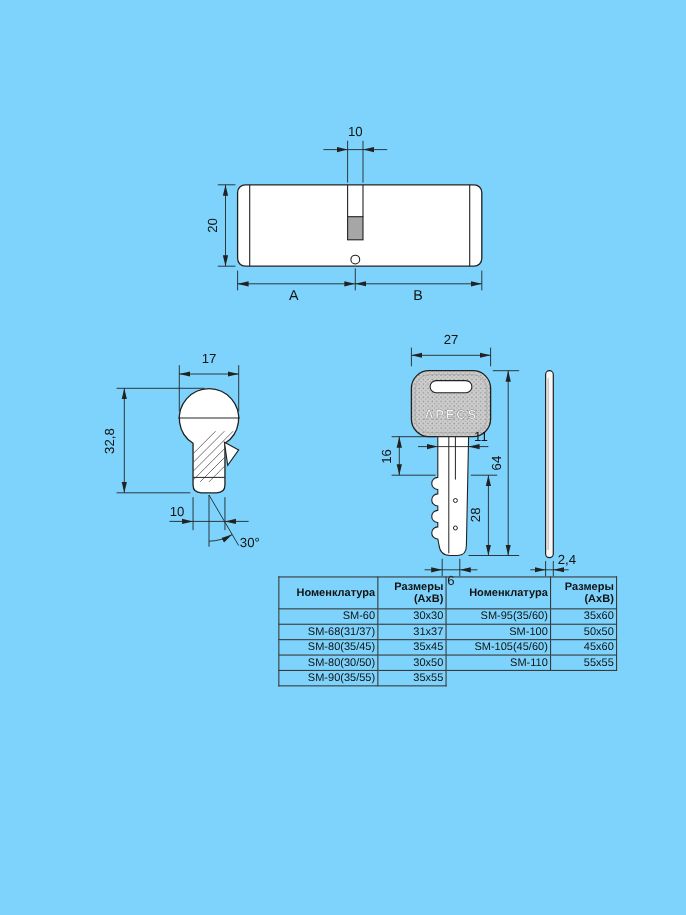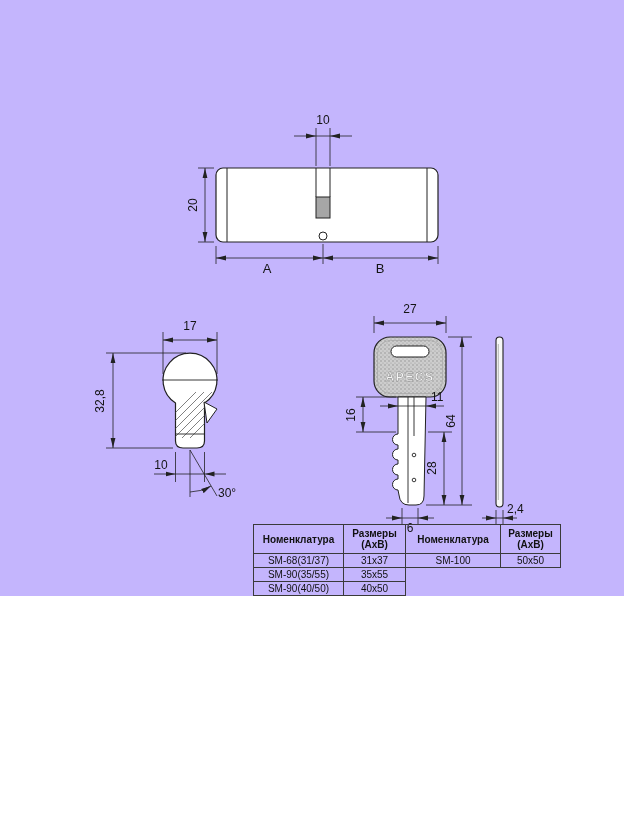--- a/index.html
+++ b/index.html
@@ -1,30 +1,30 @@
 <!DOCTYPE html>
 <html><head>
 <meta charset="utf-8">
 <style>
   html,body{margin:0;padding:0;background:#ffffff;}
   .canvas{
-    position:relative;width:624px;height:596px;background:#c4b5fd;
+    position:relative;width:624px;height:832px;background:#7dd3fc;
     font-family:"Liberation Sans",sans-serif;overflow:hidden;color:#111;
   }
   .drawing-svg{position:absolute;left:0;top:0;}
   svg text{font-family:"Liberation Sans",sans-serif;fill:#141414;stroke:none;}
   .dim{font-size:12px;}
   .dimBig{font-size:13px;}
   .brand{font-size:12px;font-weight:bold;letter-spacing:1.5px;fill:#f4f4f4;stroke:#777;stroke-width:0.35px;}
   .size-table{
     position:absolute;left:253px;top:524px;border-collapse:collapse;
     font-size:10px;color:#111;table-layout:fixed;
   }
   .size-table th,.size-table td{
-    border:1px solid #3a3a3a;padding:0 2px;text-align:center;
+    border:1px solid #3a3a3a;padding:0 2px;text-align:right;
     overflow:hidden;white-space:nowrap;
   }
   .size-table th{font-weight:bold;height:28px;line-height:11px;white-space:normal;}
   .size-table td{height:13px;line-height:12px;}
   .size-table td.empty{border:none;}
 </style>
 </head>
 <body>
 
 <div class="canvas">
@@ -180,33 +180,45 @@
   <thead>
     <tr>
       <th>Номенклатура</th>
       <th>Размеры (АхВ)</th>
       <th>Номенклатура</th>
       <th>Размеры (АхВ)</th>
     </tr>
   </thead>
   <tbody>
         <tr>
+          <td>SM-60</td>
+          <td>30x30</td>
+          <td>SM-95(35/60)</td>
+          <td>35x60</td>
+        </tr>
+        <tr>
           <td>SM-68(31/37)</td>
           <td>31x37</td>
           <td>SM-100</td>
           <td>50x50</td>
         </tr>
         <tr>
+          <td>SM-80(35/45)</td>
+          <td>35x45</td>
+          <td>SM-105(45/60)</td>
+          <td>45x60</td>
+        </tr>
+        <tr>
+          <td>SM-80(30/50)</td>
+          <td>30x50</td>
+          <td>SM-110</td>
+          <td>55x55</td>
+        </tr>
+        <tr>
           <td>SM-90(35/55)</td>
           <td>35x55</td>
           <td class="empty"></td>
           <td class="empty"></td>
         </tr>
-        <tr>
-          <td>SM-90(40/50)</td>
-          <td>40x50</td>
-          <td class="empty"></td>
-          <td class="empty"></td>
-        </tr>
       </tbody>
 </table>
 
 </div>
 
 </body></html>

